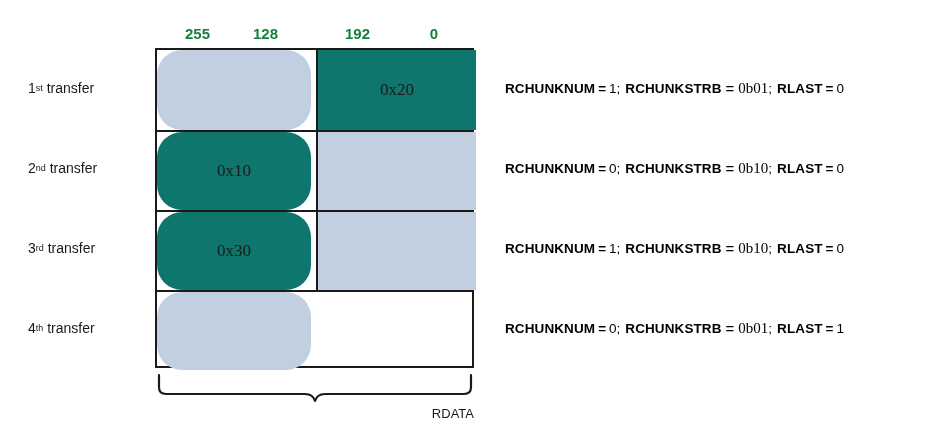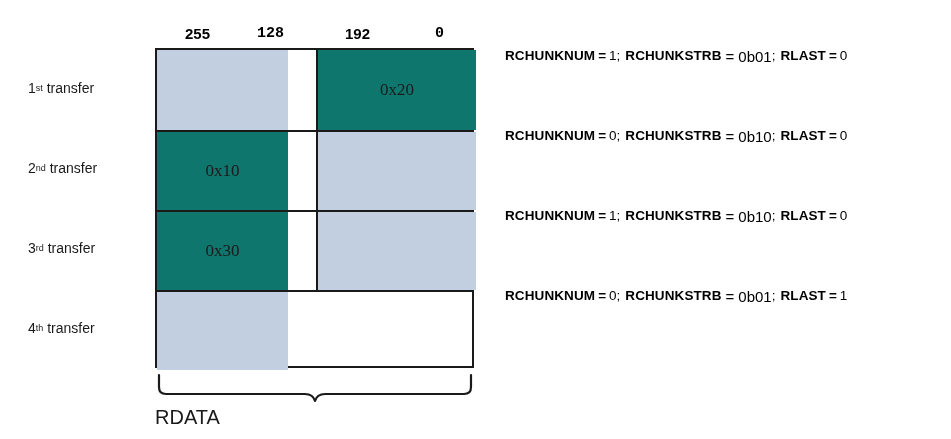--- a/index.html
+++ b/index.html
@@ -30,26 +30,26 @@
     width: 159px;
     height: 24px;
   }
   .bit-col.left  { left: 0; }
   .bit-col.right { left: 160px; }
   .bit-label {
     position: absolute;
     top: 0;
     font-size: 15px;
     font-weight: bold;
-    color: #000000;
+    color: #15803d;
     line-height: 24px;
     white-space: nowrap;
   }
   .bit-label.msb { left: 30px; }
-  .bit-label.lsb { right: 30px; font-family: Liberation Mono, monospace; }
+  .bit-label.lsb { right: 36px; }
 
   
   #transfer-table {
     position: absolute;
     left: 155px;
     top: 48px;
     width: 319px;
     height: 320px;
     border: 2px solid #1a1a1a;
     box-sizing: border-box;
@@ -72,21 +72,22 @@
     height: 100%;
     box-sizing: border-box;
     display: flex;
     align-items: center;
     justify-content: center;
     font-size: 17px;
     color: #1a1a1a;
   }
   .tcell.left {
     left: 0;
-    width: 131px;
+    width: 154px;
+    border-radius: 25px;
   }
   .tcell.right {
     left: 159px;
     width: 160px;
     border-left: 2px solid #1a1a1a;
   }
   .tcell.shaded { background: #c2cfe0; }
   .tcell.valid  { background: #0f766e; font-family: Liberation Serif, serif; }
 
   
@@ -112,51 +113,51 @@
   }
   .row-label .ord { font-weight: normal; }
 
   
   .annotation {
     position: absolute;
     left: 505px;
     width: 446px;
     height: 80px;
     display: flex;
-    align-items: flex-start;
+    align-items: center;
     font-size: 13.5px;
     color: #000000;
     white-space: nowrap;
   }
   .annotation.r0 { top: 48px; }
   .annotation.r1 { top: 128px; }
   .annotation.r2 { top: 208px; }
   .annotation.r3 { top: 288px; }
   .sig  { font-weight: bold; letter-spacing: 0.1px; }
   .eq   { font-weight: bold; padding: 0 3px; }
   .val  { font-weight: normal; }
   .semi { font-weight: normal; padding-right: 5px; }
-  .val-wide { font-weight: normal; font-size: 15px; }
+  .val-wide { font-weight: normal; font-size: 15px; font-family: Liberation Serif, serif; }
   .eq-wide  { font-weight: normal; font-size: 15px; padding: 0 4px; }
 
   
   #rdata-brace {
     position: absolute;
     left: 153px;
     top: 373px;
     width: 324px;
     height: 30px;
   }
   #rdata-label {
     position: absolute;
     left: 155px;
     top: 406px;
     width: 319px;
-    text-align: left;
-    font-size: 20px;
+    text-align: right;
+    font-size: 13px;
     color: #1a1a1a;
   }
 </style>
 </head>
 <body>
 
 <div id="bit-header">
   <div class="bit-col left">
     <span class="bit-label msb">255</span>
     <span class="bit-label lsb">128</span>

